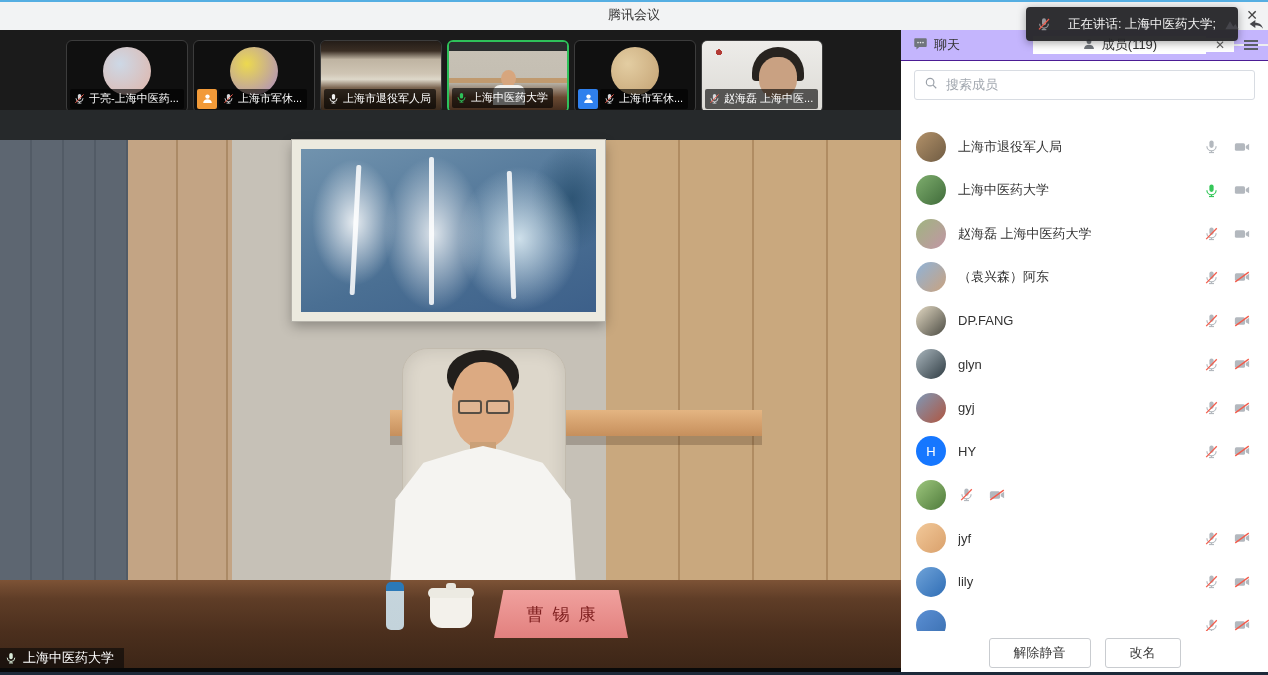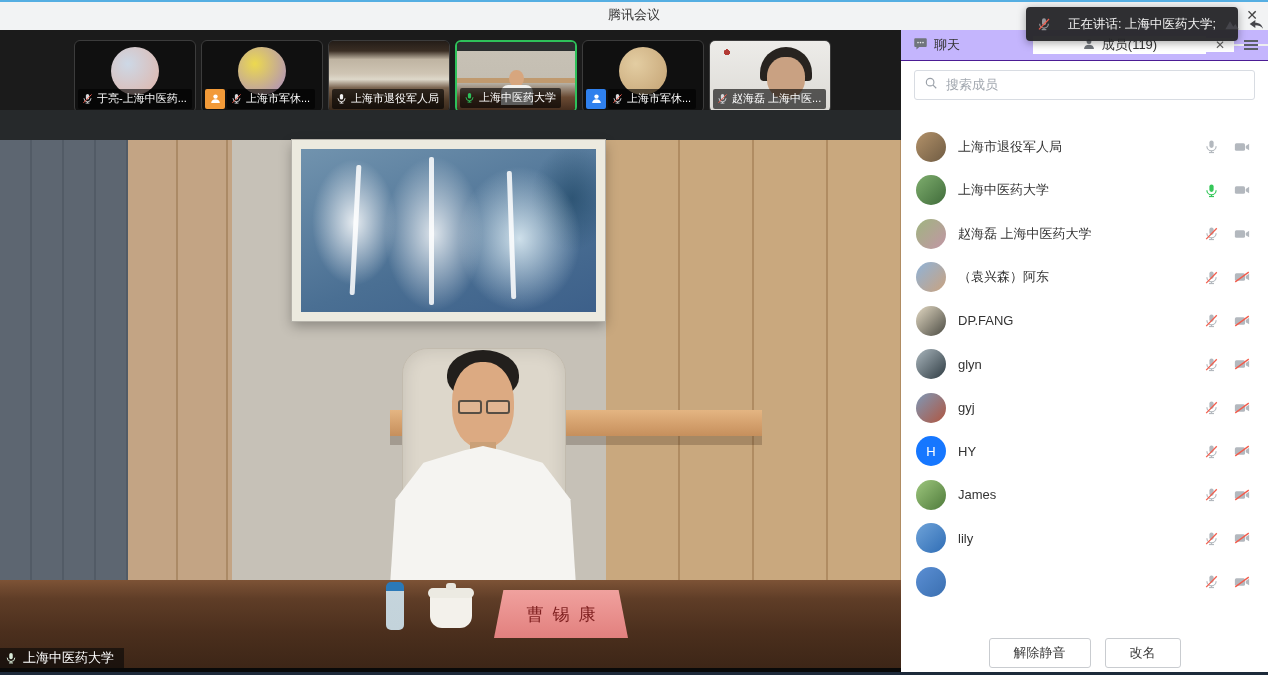--- a/index.html
+++ b/index.html
@@ -6,21 +6,21 @@
   .window{position:relative;width:1268px;height:675px;overflow:hidden;background:#1b1b1b;
           font-family:"Liberation Sans","DejaVu Sans",sans-serif;}
   
   .top-accent{position:absolute;left:0;top:0;width:100%;height:2px;background:#55aee2;z-index:70;}
   .titlebar{position:absolute;left:0;top:0;width:100%;height:30px;background:#f2f3f4;
             display:flex;align-items:center;justify-content:center;z-index:10;}
   .title{font-size:13px;color:#333;}
   .win-close{position:absolute;right:10px;top:6px;font-size:14px;color:#444;cursor:pointer;line-height:18px;}
   
   .main{position:absolute;left:0;top:30px;width:901px;height:645px;background:#1b1b1b;}
-  .thumbstrip{position:absolute;left:16px;top:0;width:901px;height:92px;display:flex;align-items:center;
+  .thumbstrip{position:absolute;left:8px;top:0;width:901px;height:92px;display:flex;align-items:center;
               padding-left:58px;gap:5px;box-sizing:border-box;background:#1b1b1b;}
   .thumb{position:relative;width:122px;height:73px;border-radius:6px;overflow:hidden;flex:0 0 auto;
          background:#101010;border:1px solid #3c3c3c;box-sizing:border-box;}
   .thumb.active{border:2px solid #2ec15a;}
   .t-avatar{position:absolute;left:50%;top:6px;transform:translateX(-50%);width:48px;height:48px;border-radius:50%;}
   .scene{position:absolute;inset:0;}
   .scene-meeting-room{background:linear-gradient(180deg,#241d18 0%,#3a2e24 14%,#bfb4a2 26%,#cfc5b4 46%,
                       #ded8ca 54%,#7a6450 66%,#4e3a28 84%,#35261a 100%);}
   .scene-office{background:linear-gradient(180deg,#2b2e2f 0%,#2b2e2f 13%,#c7c1b5 13%,#c4beb2 52%,
                 #c09a6f 52%,#c09a6f 60%,#b5afa3 60%,#6a4a33 80%,#432c1d 100%);}
@@ -492,21 +492,42 @@
               <svg viewBox="0 0 24 24" width="18" height="18">
                 <rect x="2.5" y="7" width="13.5" height="10" rx="2" fill="#b3b8be"></rect>
                 <path d="M17 10.5l4.5-2.8v8.6L17 13.5z" fill="#b3b8be"></path>
                 <line x1="3" y1="18.5" x2="21" y2="5.5" stroke="#f25c4c" stroke-width="1.8"></line>
               </svg>
             </span>
           </div>
         </div>
         <div class="mrow">
           <div class="m-avatar" style="background: linear-gradient(135deg, rgb(158, 199, 126), rgb(78, 122, 58));"></div>
-          <div class="m-name">James</div>
+          <div class="m-icons">
+            <span class="m-ic">
+              <svg viewBox="0 0 24 24" width="17" height="17">
+                <rect x="9" y="3.5" width="6" height="10.5" rx="3" fill="#b3b8be"></rect>
+                <path d="M5.5 11.5a6.5 6.5 0 0 0 13 0" stroke="#b3b8be" stroke-width="1.7" fill="none"></path>
+                <line x1="12" y1="18" x2="12" y2="20.5" stroke="#b3b8be" stroke-width="1.7"></line>
+                <line x1="8.5" y1="20.5" x2="15.5" y2="20.5" stroke="#b3b8be" stroke-width="1.7"></line>
+                <line x1="4.5" y1="20" x2="19.5" y2="4.5" stroke="#f25c4c" stroke-width="1.8"></line>
+              </svg>
+            </span>
+            <span class="m-ic">
+              <svg viewBox="0 0 24 24" width="18" height="18">
+                <rect x="2.5" y="7" width="13.5" height="10" rx="2" fill="#b3b8be"></rect>
+                <path d="M17 10.5l4.5-2.8v8.6L17 13.5z" fill="#b3b8be"></path>
+                <line x1="3" y1="18.5" x2="21" y2="5.5" stroke="#f25c4c" stroke-width="1.8"></line>
+              </svg>
+            </span>
+          </div>
+        </div>
+        <div class="mrow">
+          <div class="m-avatar" style="background: linear-gradient(135deg, rgb(242, 201, 154), rgb(217, 160, 107));"></div>
+          <div class="m-name">jyf</div>
           <div class="m-icons">
             <span class="m-ic">
               <svg viewBox="0 0 24 24" width="17" height="17">
                 <rect x="9" y="3.5" width="6" height="10.5" rx="3" fill="#b3b8be"></rect>
                 <path d="M5.5 11.5a6.5 6.5 0 0 0 13 0" stroke="#b3b8be" stroke-width="1.7" fill="none"></path>
                 <line x1="12" y1="18" x2="12" y2="20.5" stroke="#b3b8be" stroke-width="1.7"></line>
                 <line x1="8.5" y1="20.5" x2="15.5" y2="20.5" stroke="#b3b8be" stroke-width="1.7"></line>
                 <line x1="4.5" y1="20" x2="19.5" y2="4.5" stroke="#f25c4c" stroke-width="1.8"></line>
               </svg>
             </span>

